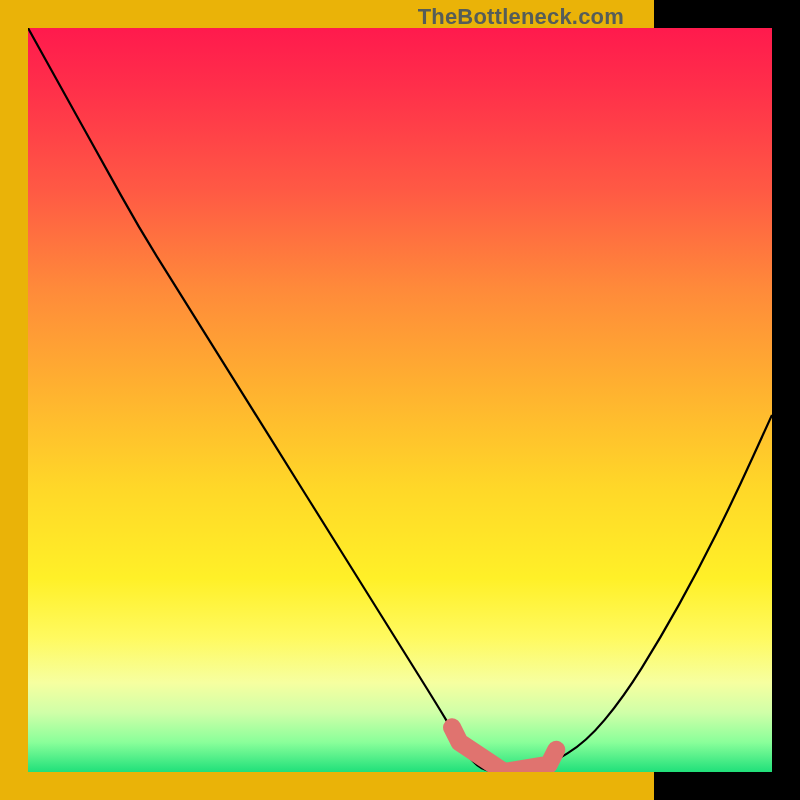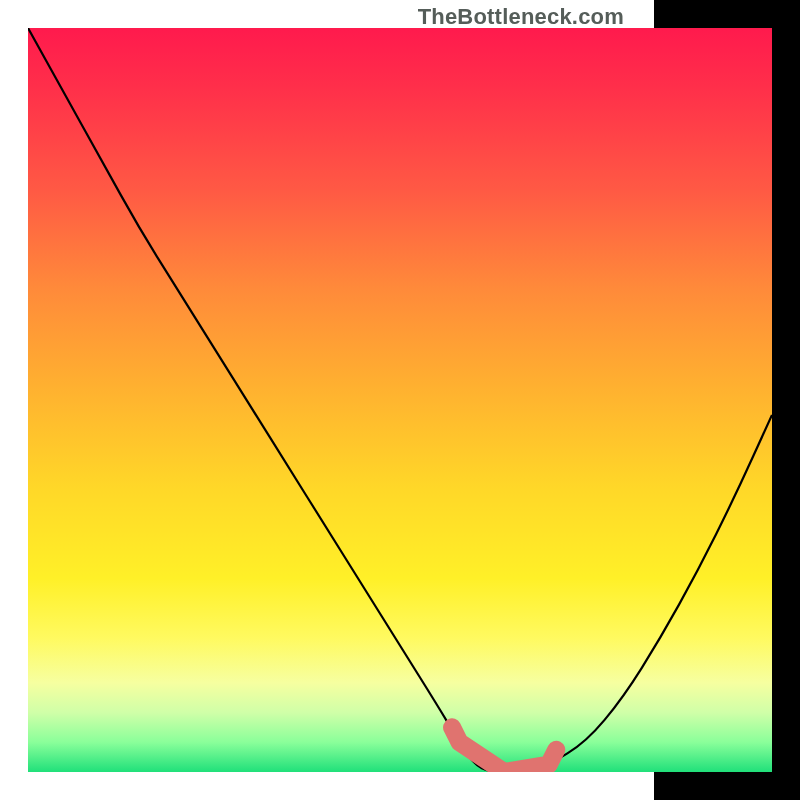--- a/index.html
+++ b/index.html
@@ -1,21 +1,21 @@
 <!DOCTYPE html>
 <html><head>
 <meta charset="utf-8">
 <style>
   * { margin: 0; padding: 0; box-sizing: border-box; }
   html, body { width: 800px; height: 800px; background: #000; overflow: hidden; }
   .container {
     position: relative;
     width: 654px;
     height: 800px;
-    background: #ffffff;
+    background: #eab308;
   }
   .plot-area {
     position: absolute;
     left: 28px;
     top: 28px;
     width: 744px;
     height: 744px;
     background: linear-gradient(to bottom,
       #ff1a4d 0%,
       #ff2f4a 8%,

